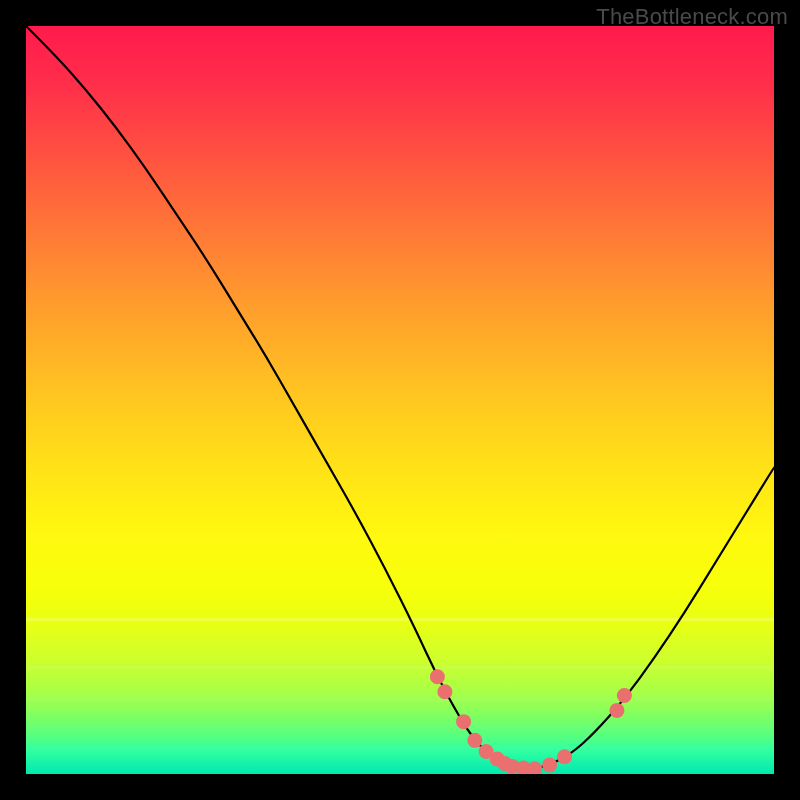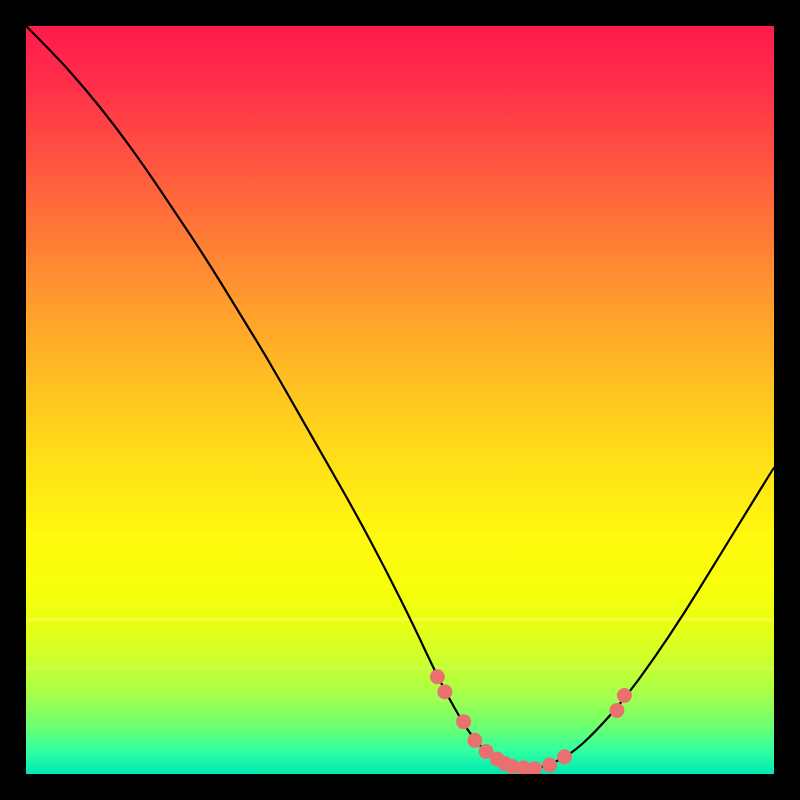--- a/index.html
+++ b/index.html
@@ -103,14 +103,15 @@
           <circle cx="497.42" cy="742.02" r="7.5" fill="#e9706e" stroke="#c24b49" stroke-width="0"></circle>
           <circle cx="508.64" cy="742.76" r="7.5" fill="#e9706e" stroke="#c24b49" stroke-width="0"></circle>
           <circle cx="523.60" cy="739.02" r="7.5" fill="#e9706e" stroke="#c24b49" stroke-width="0"></circle>
           <circle cx="538.56" cy="730.80" r="7.5" fill="#e9706e" stroke="#c24b49" stroke-width="0"></circle>
           <circle cx="590.92" cy="684.42" r="7.5" fill="#e9706e" stroke="#c24b49" stroke-width="0"></circle>
           <circle cx="598.40" cy="669.46" r="7.5" fill="#e9706e" stroke="#c24b49" stroke-width="0"></circle>
         </g>
     </svg>
   </div>
 
+  <div class="watermark">TheBottleneck.com</div>
 
 </div>
 
 </body></html>

